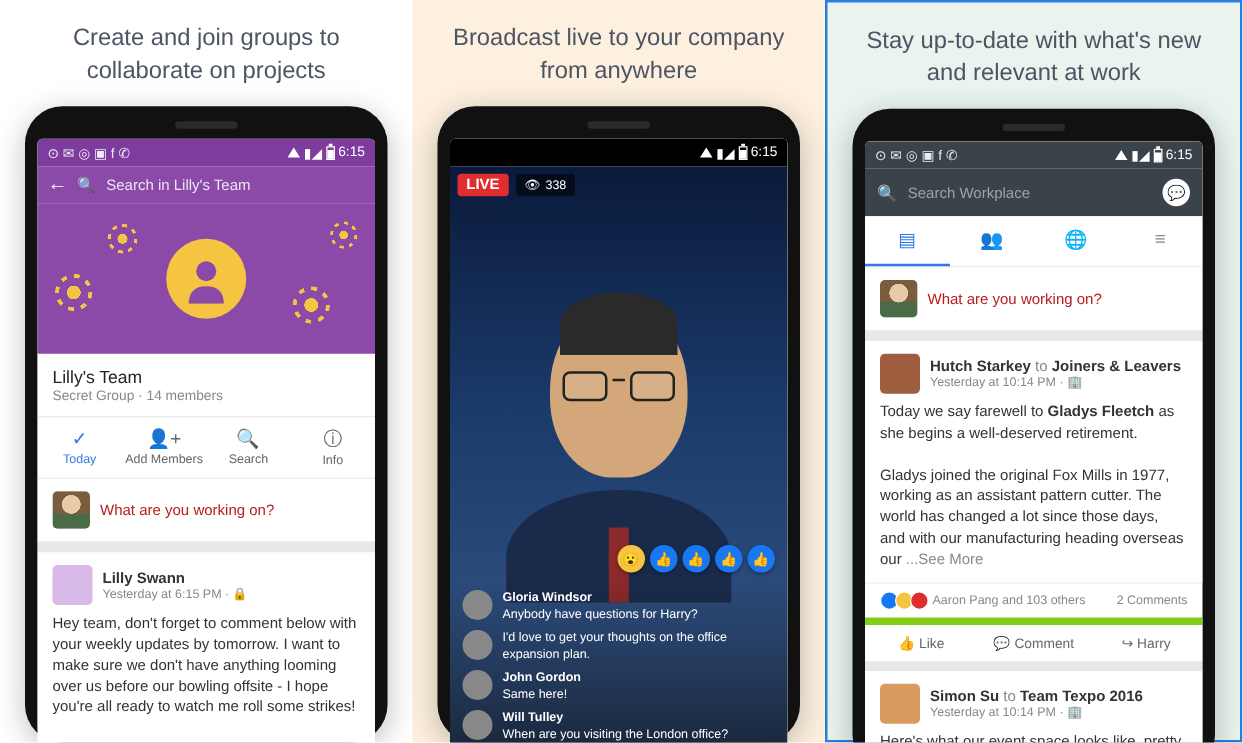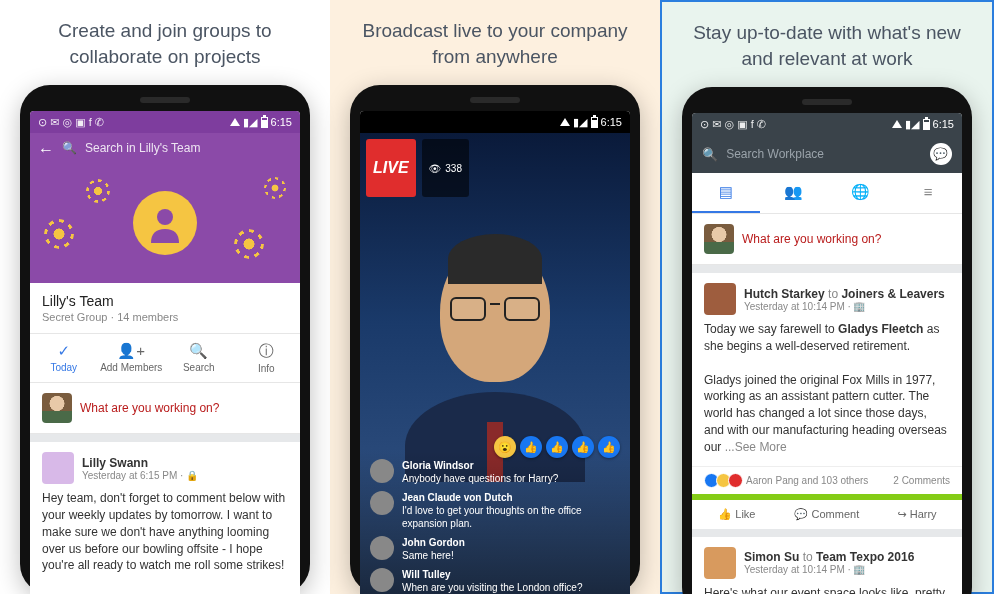--- a/index.html
+++ b/index.html
@@ -45,21 +45,21 @@
 .composer-text { color: #b91c1c; font-size: 12px; }
 .post { background: #fff; padding: 10px 12px; }
 .post-head { display: flex; gap: 8px; align-items: center; margin-bottom: 6px; }
 .post-avatar { width: 32px; height: 32px; border-radius: 4px; background: #d8b9e8; flex: none; }
 .post-name { font-size: 12px; font-weight: 600; color: #333; }
 .post-time { font-size: 10px; color: #888; }
 .post-body { font-size: 12px; line-height: 1.4; color: #333; }
 
 .live-screen { position: relative; flex: 1; background: linear-gradient(180deg, #0a1a3a, #1a3a6a 40%, #3a5a8a); }
 .live-badges { position: absolute; top: 6px; left: 6px; display: flex; gap: 6px; z-index: 5; }
-.live-badge { background: #e02d2d; color: #fff; font-size: 16px; font-weight: 700; padding: 20px 7px; border-radius: 3px; font-style: italic; }
+.live-badge { background: #e02d2d; color: #fff; font-size: 12px; font-weight: 700; padding: 1px 7px; border-radius: 3px; }
 .view-badge { background: rgba(0,0,0,.55); color: #fff; font-size: 10px; padding: 3px 7px; border-radius: 3px; display: flex; align-items: center; gap: 4px; }
 .speaker-sil { position: absolute; left: 50%; top: 46%; transform: translate(-50%,-50%); width: 180px; height: 260px; }
 .face { width: 110px; height: 140px; background: #d4a77a; border-radius: 50% 50% 45% 45%; margin: 20px auto 0; position: relative; }
 .hair { position: absolute; top: -8px; left: 8px; right: 8px; height: 50px; background: #2a2a2a; border-radius: 50% 50% 0 0; }
 .glasses { position: absolute; top: 55px; left: 8px; right: 8px; height: 28px; }
 .lens { position: absolute; width: 36px; height: 24px; border: 2px solid #222; border-radius: 6px; background: rgba(255,255,255,.1); }
 .lens.l { left: 2px; } .lens.r { right: 2px; }
 .bridge { position: absolute; top: 6px; left: 42px; right: 42px; height: 2px; background: #222; }
 .suit { position: absolute; bottom: 0; left: 0; right: 0; height: 90px; background: #1a2a4a; border-radius: 50% 50% 0 0 / 60% 60% 0 0; }
 .tie { position: absolute; bottom: 0; left: 50%; transform: translateX(-50%); width: 16px; height: 60px; background: #8a2a2a; }
@@ -199,21 +199,21 @@
           <div class="react">👍</div>
           <div class="react">👍</div>
         </div>
         <div class="live-comments">
           <div class="lc-row">
               <div class="lc-av"></div>
               <div class="lc-txt"><span class="lc-name">Gloria Windsor</span><span>Anybody have questions for Harry?</span></div>
             </div>
           <div class="lc-row">
               <div class="lc-av"></div>
-              <div class="lc-txt"><span class="lc-name">Jean Claude von Dutch</span><span>I'd love to get your thoughts on the office expansion plan.</span></div>
+              <div class="lc-txt"><span>I'd love to get your thoughts on the office expansion plan.</span></div>
             </div>
           <div class="lc-row">
               <div class="lc-av"></div>
               <div class="lc-txt"><span class="lc-name">John Gordon</span><span>Same here!</span></div>
             </div>
           <div class="lc-row">
               <div class="lc-av"></div>
               <div class="lc-txt"><span class="lc-name">Will Tulley</span><span>When are you visiting the London office?</span></div>
             </div>
         </div>

